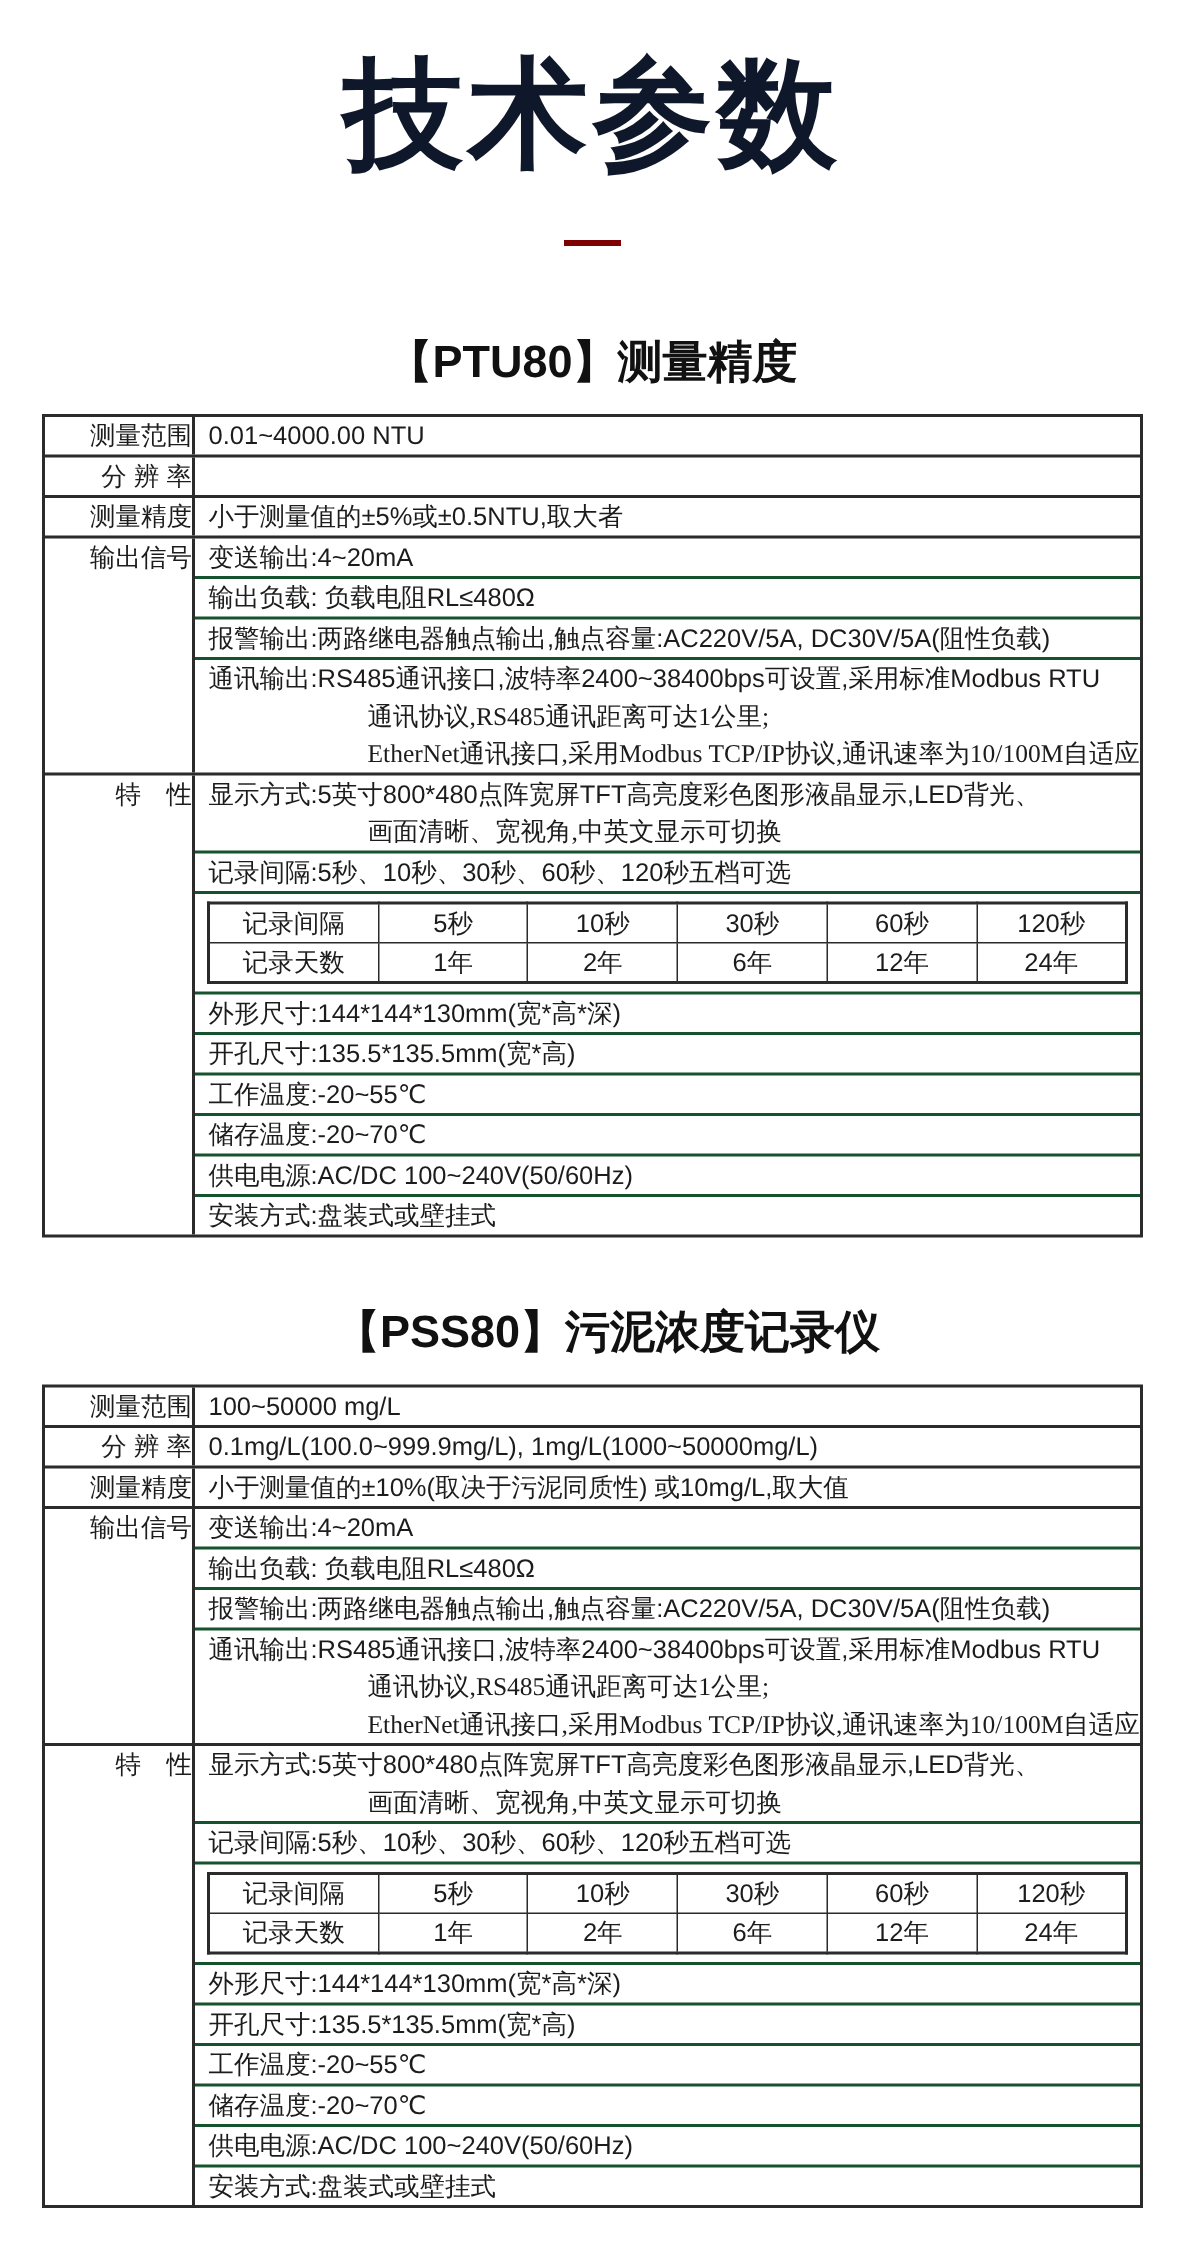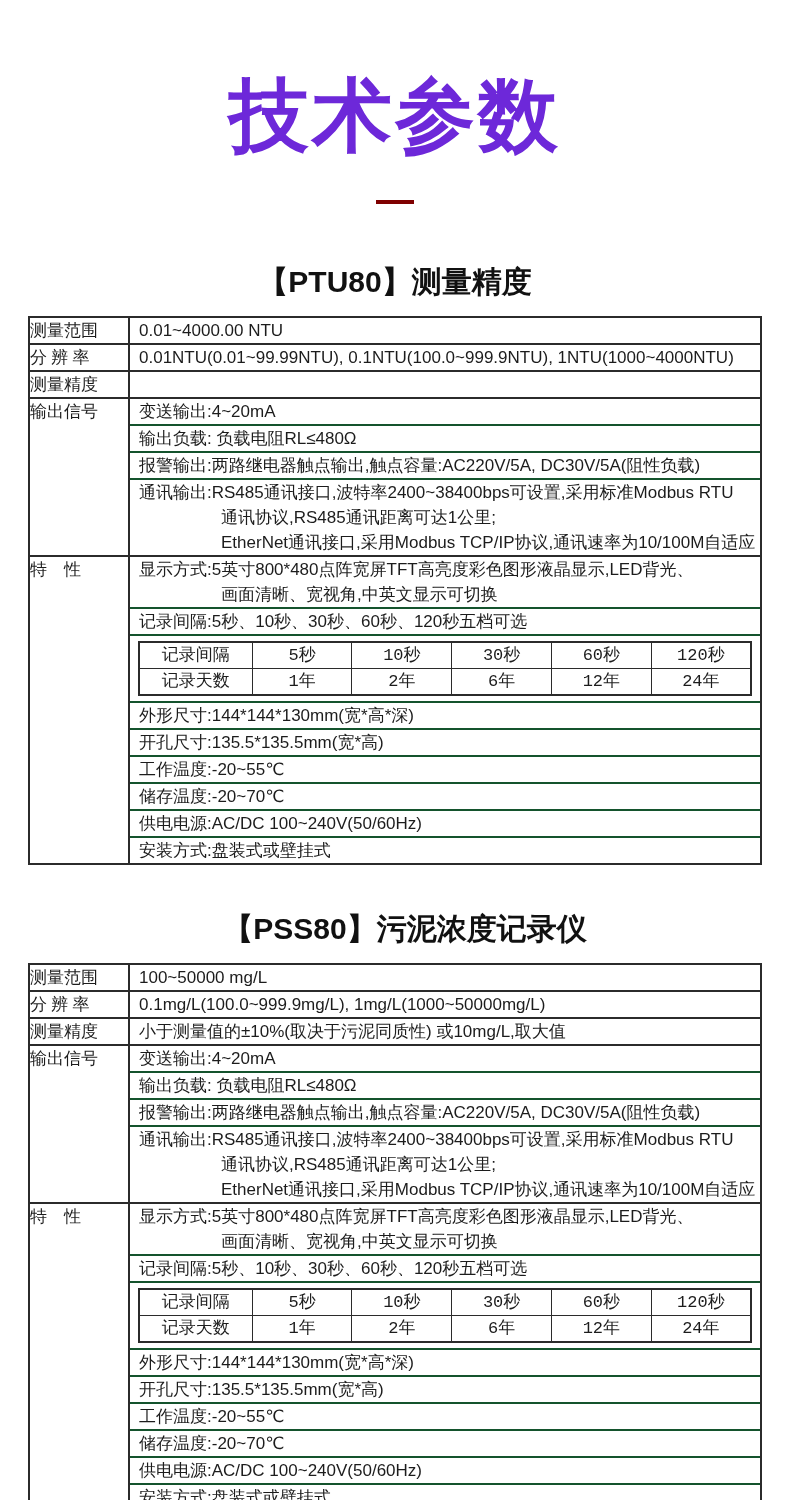--- a/index.html
+++ b/index.html
@@ -6,25 +6,25 @@
   html,body { background:#ffffff; }
   body {
     width:790px; min-height:1500px;
     font-family:"Liberation Sans","DejaVu Sans",sans-serif;
     color:#1a1a1a;
     -webkit-font-smoothing:antialiased;
   }
   .page { width:790px; overflow:hidden; }
 
   .main-title {
-    margin-top:68px;
+    margin-top:28px;
     text-align:center;
     font-size:80px;
     font-weight:800;
-    color:#6d28d9;
+    color:#0f172a;
     letter-spacing:3px;
     line-height:1.2;
   }
   .title-underline {
     width:38px; height:4px;
     margin:36px auto 0;
   }
 
   .section-title {
     text-align:center;
@@ -41,41 +41,39 @@
     margin:16px auto 0;
     border:2px solid #2b2b2b;
     font-size:17px;
     color:#1c1c1c;
   }
   .trow { display:flex; border-top:2px solid #2b2b2b; }
   .trow:first-child { border-top:none; }
   .tlabel {
     flex:0 0 100px;
     border-right:2px solid #2b2b2b;
-    text-align:left;
+    text-align:right;
     line-height:25px;
     font-weight:400;
-    font-family:Liberation Serif, serif;
   }
   .tvalue { flex:1 1 auto; min-width:0; }
   .tvalue.single { padding-left:9px; line-height:25px; white-space:nowrap; }
 
   .subrow {
     line-height:25px;
     padding-left:9px;
     white-space:nowrap;
     border-top:2px solid #14532d;
   }
   .subrow:first-child { border-top:none; }
-  .hang { margin-left:82px; }
+  .hang { margin-left:106px;font-family:Liberation Serif, serif; }
 
   .subrow.record-wrap {
     padding:5px 8px;
     white-space:normal;
-    font-family:Liberation Mono, monospace;
   }
   .record-table {
     width:100%;
     border-collapse:collapse;
     border:2px solid #2b2b2b;
     font-size:17px;
   }
   .record-table td {
     border:1px solid #2b2b2b;
     text-align:center;
@@ -99,25 +97,25 @@
 
     <div class="spec-table">
 
       <div class="trow">
         <div class="tlabel">测量范围</div>
         <div class="tvalue single">0.01~4000.00 NTU</div>
       </div>
 
       <div class="trow">
         <div class="tlabel">分 辨 率</div>
-        <div class="tvalue single">0.01NTU(0.01~99.99NTU), 0.1NTU(100.0~999.9NTU), 1NTU(1000~4000NTU)</div>
       </div>
 
       <div class="trow">
         <div class="tlabel">测量精度</div>
+        <div class="tvalue single">小于测量值的±5%或±0.5NTU,取大者</div>
       </div>
 
       <div class="trow">
         <div class="tlabel">输出信号</div>
         <div class="tvalue">
           <div class="subrow">变送输出:4~20mA</div>
           <div class="subrow">输出负载: 负载电阻RL≤480Ω</div>
           <div class="subrow">报警输出:两路继电器触点输出,触点容量:AC220V/5A, DC30V/5A(阻性负载)</div>
           <div class="subrow">
             <div>通讯输出:RS485通讯接口,波特率2400~38400bps可设置,采用标准Modbus RTU</div>

